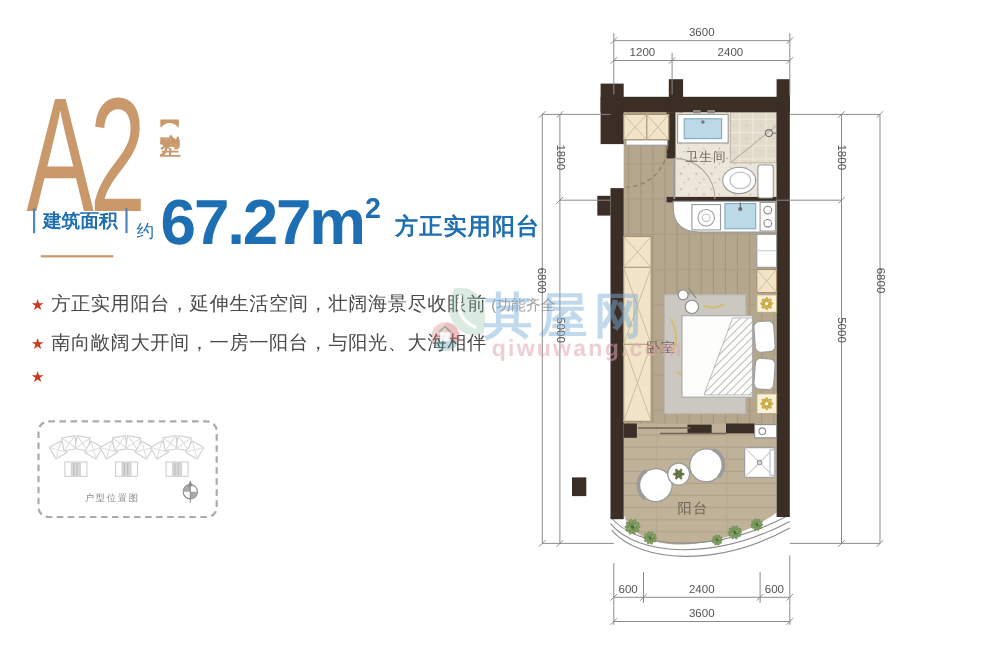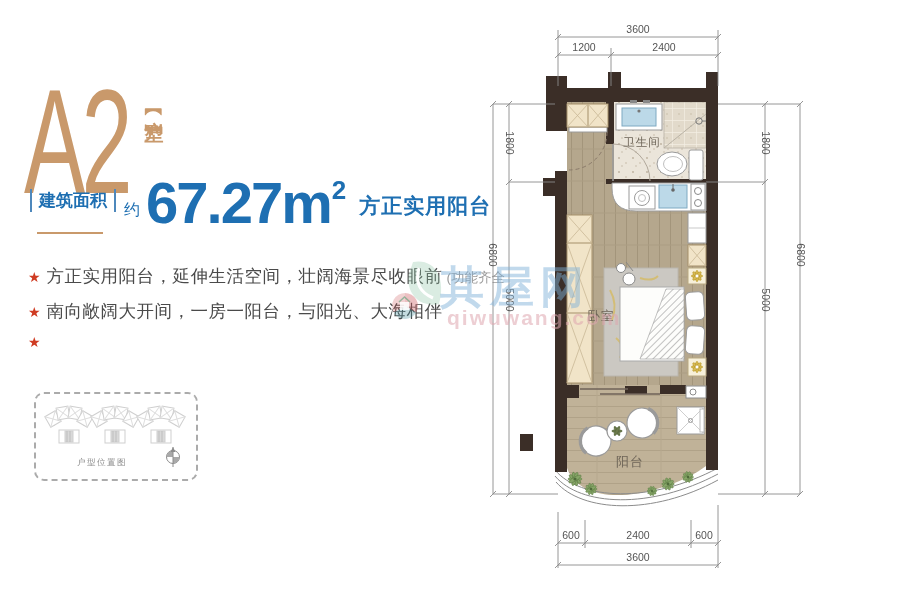--- a/index.html
+++ b/index.html
@@ -22,21 +22,21 @@
   .tan-line{left:37px;top:232px;width:66px;height:2px;background:#C9996B;}
 
   
   .features{left:28px;top:264px;}
   .feature{display:flex;align-items:baseline;margin-bottom:11px;white-space:nowrap;}
   .feature .star{color:#CF3B22;font-size:14px;margin-right:6px;}
   .feature .txt{color:#4A4A4A;font-size:17.5px;letter-spacing:.5px;}
   .feature .note{color:#9B9B9B;font-size:13.5px;margin-left:4px;}
 
   
-  .loc-box{left:34px;top:392px;width:160px;height:85px;border:2px dashed #ABABAB;border-radius:10px;}
+  .loc-box{left:34px;top:382px;width:160px;height:85px;border:2px dashed #ABABAB;border-radius:10px;}
 
   
   .wm{pointer-events:none;}
   .wm-name{left:440px;top:258px;font-size:44px;font-weight:700;letter-spacing:6px;
            color:rgba(125,175,215,.48);}
   .wm-site{left:447px;top:306px;font-size:21px;font-weight:700;letter-spacing:2px;
            color:rgba(222,165,175,.55);}
 </style>
 </head>
 <body>

